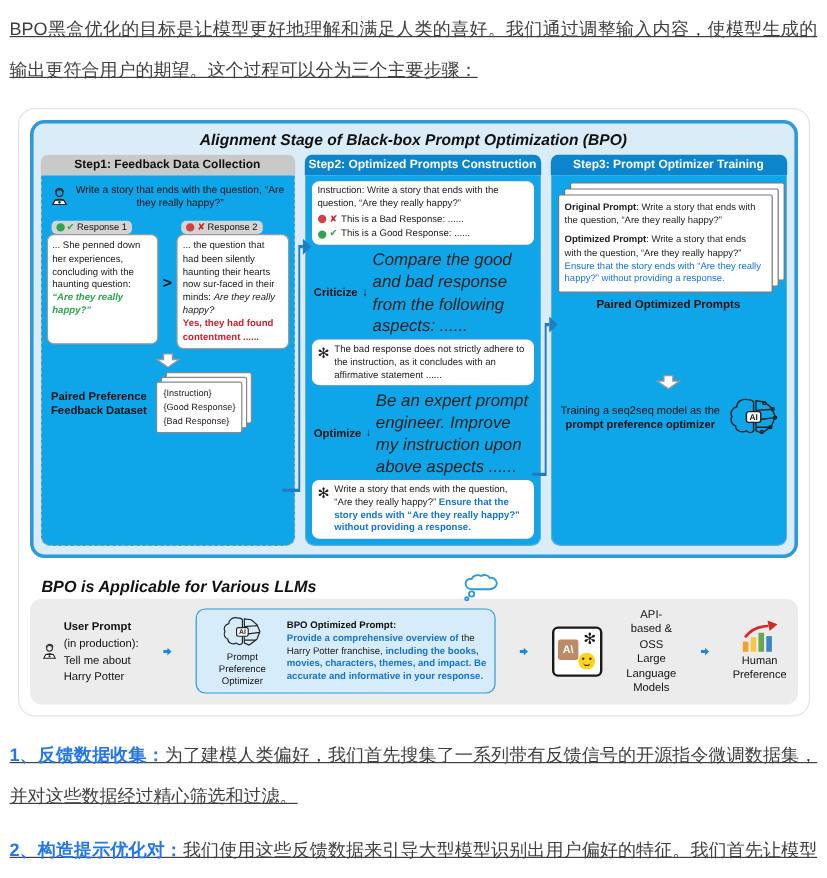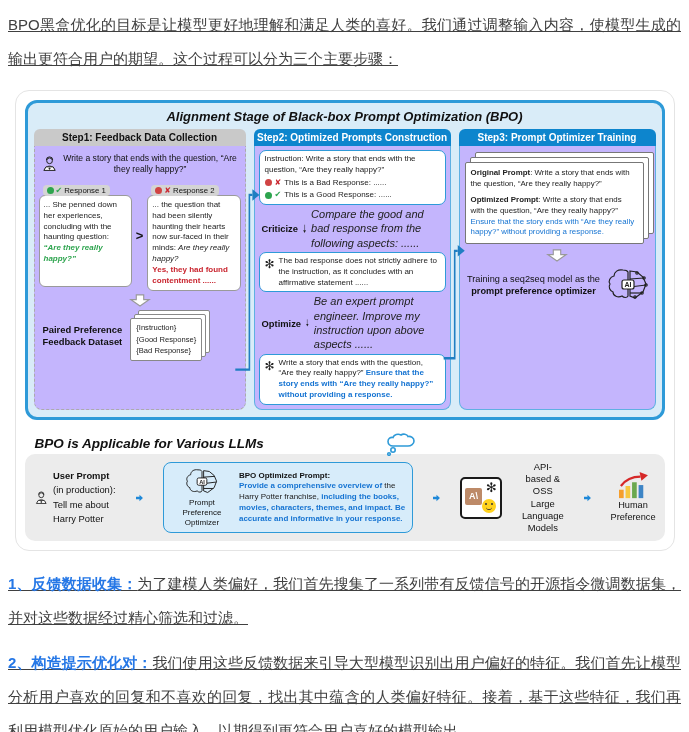--- a/index.html
+++ b/index.html
@@ -30,21 +30,21 @@
   }
   .columns { display: flex; gap: 8px; position: relative; }
   .col { flex: 1; display: flex; flex-direction: column; min-height: 196px; background: transparent; }
   .col-1 { flex: 0 0 212px; }
   .col-hdr {
     font-size: 10px; font-weight: bold; text-align: center;
     padding: 3px 2px; border-radius: 6px 6px 0 0;
   }
   .hdr-gray { background: #C9C9C9; color: #111; }
   .hdr-blue { background: #0D85CD; color: #fff; }
-  .col-body { flex: 1; background: #c4b5fd; border-radius: 0 0 8px 8px; padding: 4px; }
+  .col-body { flex: 1; background: #0ea5e9; border-radius: 0 0 8px 8px; padding: 4px; }
   .body-dashed { border: 1.5px dashed #ABABAB; border-top: none; }
   .body-blue { border: 1.5px solid #5FB0E2; border-top: none; }
 
   
   .prompt-row { display: flex; align-items: center; gap: 4px; padding: 2px 2px 4px 2px; }
   .prompt-text { font-size: 8.6px; color: #111; text-align: center; line-height: 1.3; }
   .responses { display: flex; align-items: stretch; gap: 3px; }
   .resp { flex: 1; min-width: 0; }
   .resp-tab {
     display: inline-flex; align-items: center; gap: 2px;
@@ -82,21 +82,21 @@
 
   
   .s2-body { display: flex; flex-direction: column; gap: 2px; }
   .s2box {
     border: 1.2px solid #2E9AD8; border-radius: 7px; background: #fff;
     padding: 3px 5px; font-size: 8px; line-height: 1.35; color: #222;
   }
   .s2box .resp-line { display: flex; align-items: center; gap: 3px; margin-top: 2px; }
   .action-row { display: flex; align-items: center; gap: 5px; padding: 0 3px; }
   .action-label { font-weight: bold; font-size: 9.4px; color: #111; }
-  .action-text { font-size: 11px; font-style: italic; color: #222; line-height: 1.3; }
+  .action-text { font-size: 14px; font-style: italic; color: #222; line-height: 1.3; }
   .gpt-row { display: flex; gap: 4px; align-items: flex-start; }
   .openai-glyph { font-size: 12px; color: #222; line-height: 1; padding-top: 2px; }
   .blue-bold { color: #1674D2; font-weight: bold; }
 
   
   .s3-top { display: flex; align-items: center; gap: 5px; padding: 4px 1px 2px 1px; flex-direction: column; }
   .s3-stack { position: relative; flex: 1; margin-top: 8px; margin-right: 6px; }
   .s3-stack::before, .s3-stack::after {
     content: ""; position: absolute; inset: 0; background: #fff;
     border: 1px solid #777; border-radius: 2px;
@@ -283,20 +283,21 @@
               <div class="s3-stack">
                 <div class="s3-card">
                   <div class="block">
                     <strong>Original Prompt</strong><span>: Write a story that ends with the question, “Are they really happy?”</span>
                   </div>
                   <div class="block">
                     <strong>Optimized Prompt</strong><span>: Write a story that ends with the question, “Are they really happy?” </span><span class="blue-bold" style="font-weight:normal; color:#1674D2;">Ensure that the story ends with “Are they really happy?” without providing a response.</span>
                   </div>
                 </div>
               </div>
+              <div class="paired-label">Paired Optimized Prompts</div>
             </div>
             <div class="center-arrow">
               <svg width="22" height="13" viewBox="0 0 22 14">
                   <path d="M7 1 h8 v5 h6 l-10 7 -10 -7 h6 z" fill="#fff" stroke="#999" stroke-width="1.2"></path>
                 </svg>
             </div>
             <div class="training-row">
               <div class="training-text">
                 <span>Training a seq2seq model as the </span><strong>prompt preference optimizer</strong>
               </div>

